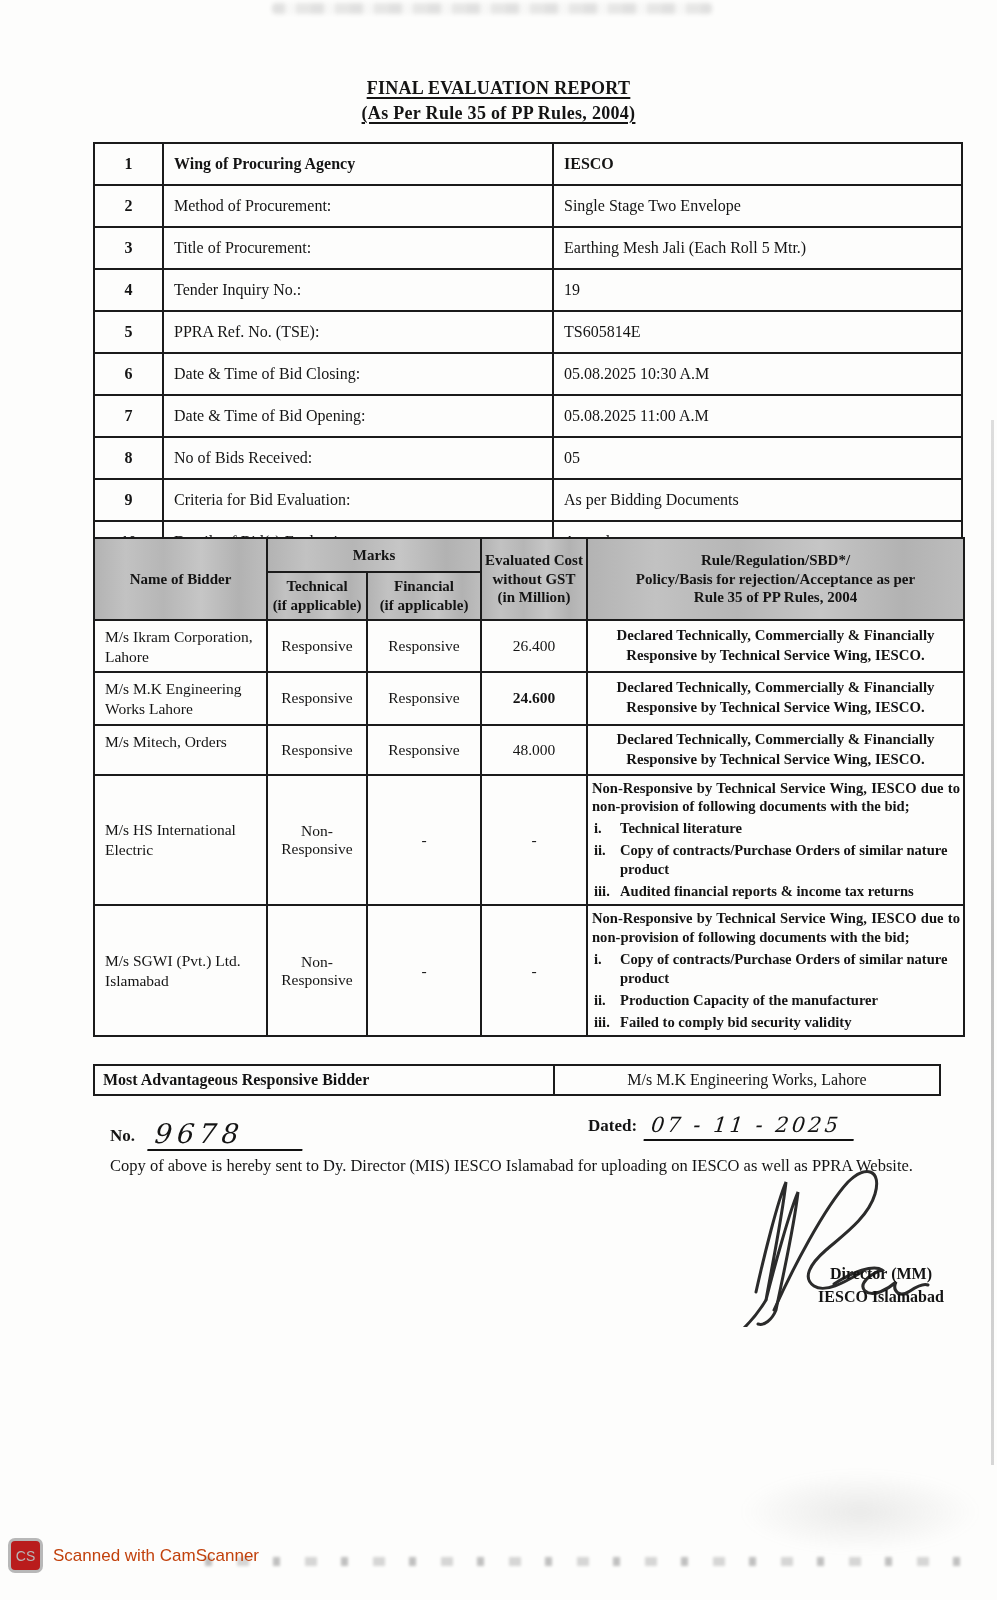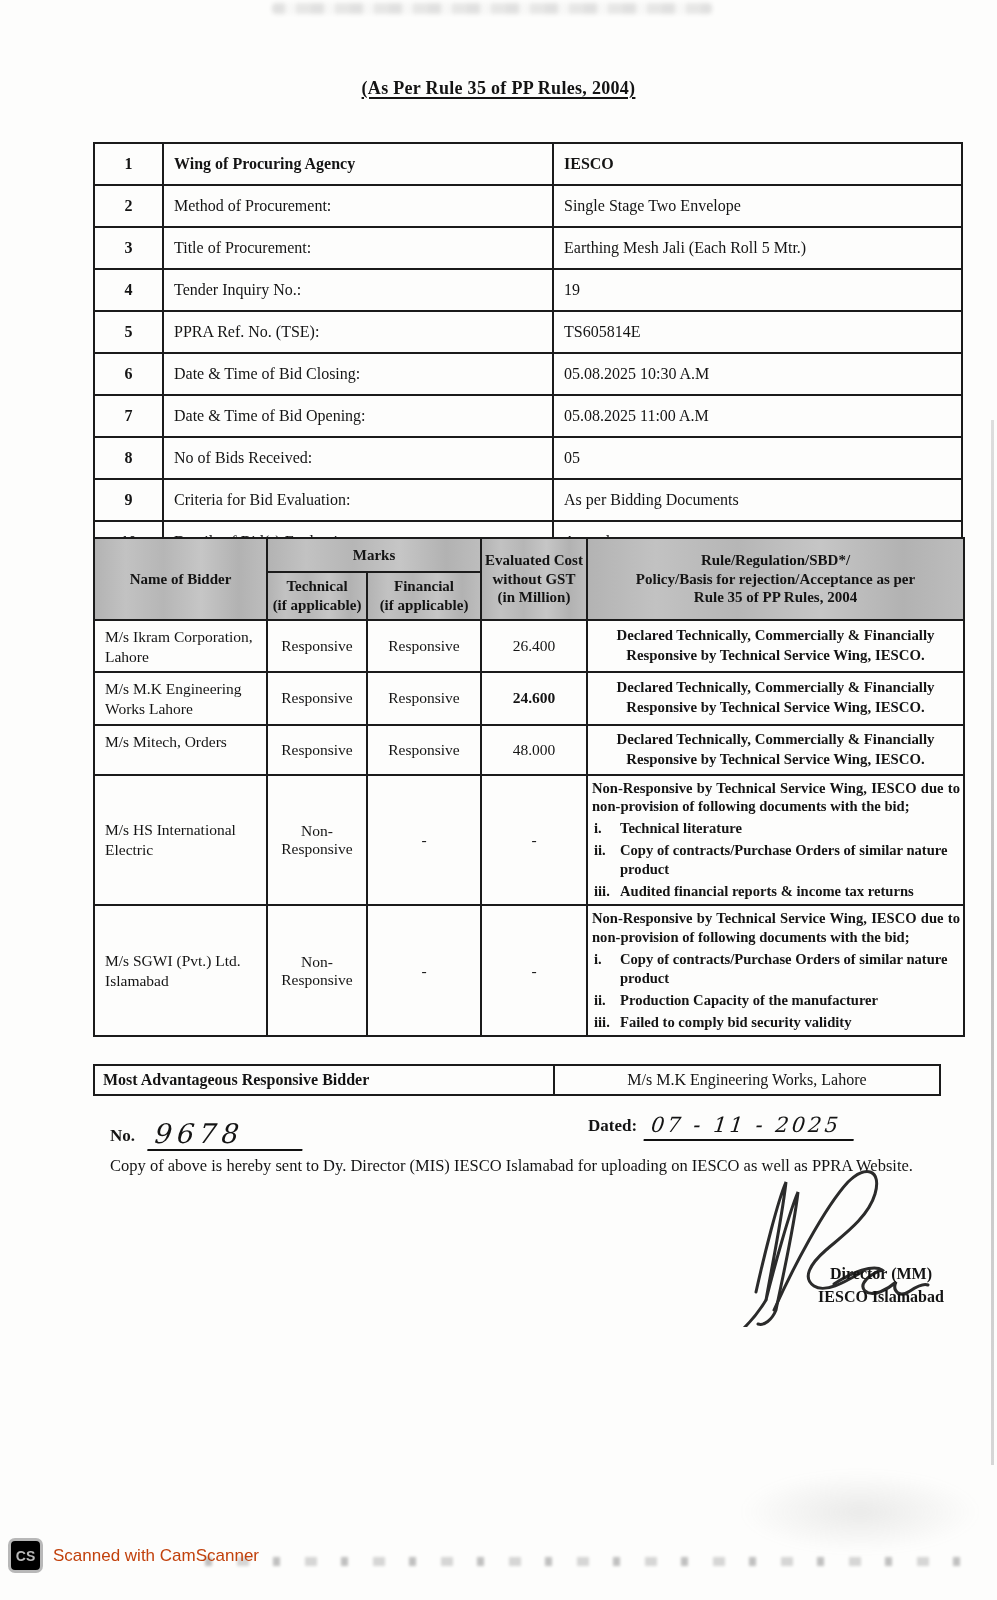--- a/index.html
+++ b/index.html
@@ -63,21 +63,21 @@
   }
   .hw-no{font-size:27px;border-bottom:2px solid #111;padding:0 60px 0 6px;margin-left:14px;position:relative;top:2px;}
   .hw-date{font-size:21px;border-bottom:2px solid #111;padding:0 14px 2px 6px;margin-left:8px;letter-spacing:3px;position:relative;top:1px;}
   .copy-text{position:absolute;left:110px;top:1156px;width:840px;font-size:16.5px;}
   .signature-svg{position:absolute;left:712px;top:1152px;pointer-events:none;}
   .signatory{position:absolute;left:754px;top:1262px;width:160px;text-align:center;font-weight:bold;font-size:16px;line-height:1.45;margin-left:47px;}
   
   .scan-bar{position:absolute;left:8px;top:1538px;display:flex;align-items:center;font-family:"Liberation Sans",sans-serif;}
   .cs-badge{
     width:29px;height:29px;border:3px solid #b8b8b8;border-radius:7px;color:#b8b8b8;
-    font-weight:bold;font-size:14px;display:flex;align-items:center;justify-content:center;background:#000000;
+    font-weight:normal;font-size:14px;display:flex;align-items:center;justify-content:center;background:#b91c1c;
   }
   .scan-text{color:#c2410c;font-size:17px;margin-left:10px;}
   
   .smudge-top{
     position:absolute;left:272px;top:3px;width:440px;height:11px;border-radius:4px;
     background:repeating-linear-gradient(90deg,rgba(90,90,90,.38) 0 13px,rgba(130,130,130,.1) 13px 24px,rgba(90,90,90,.3) 24px 39px);
     filter:blur(2px);opacity:.45;
   }
   .smudge-bottom{
     position:absolute;left:205px;top:1557px;width:755px;height:9px;
@@ -92,20 +92,21 @@
   .edge-line{position:absolute;left:991px;top:420px;width:2.5px;height:1045px;background:linear-gradient(#d8d8d8,#b5b5b5,#d0d0d0);opacity:.85;}
 </style>
 </head>
 <body>
 
 <div class="page">
 
   <div class="smudge-top"></div>
 
   <div class="title-block">
+    <div class="title-line">FINAL EVALUATION REPORT</div>
     <div class="title-line">(As Per Rule 35 of PP Rules, 2004)</div>
   </div>
 
   <table class="info-table">
     <tbody>
         <tr class="row-bold">
           <td class="c-num">1</td>
           <td class="c-label">Wing of Procuring Agency</td>
           <td class="c-value">IESCO</td>
         </tr>

